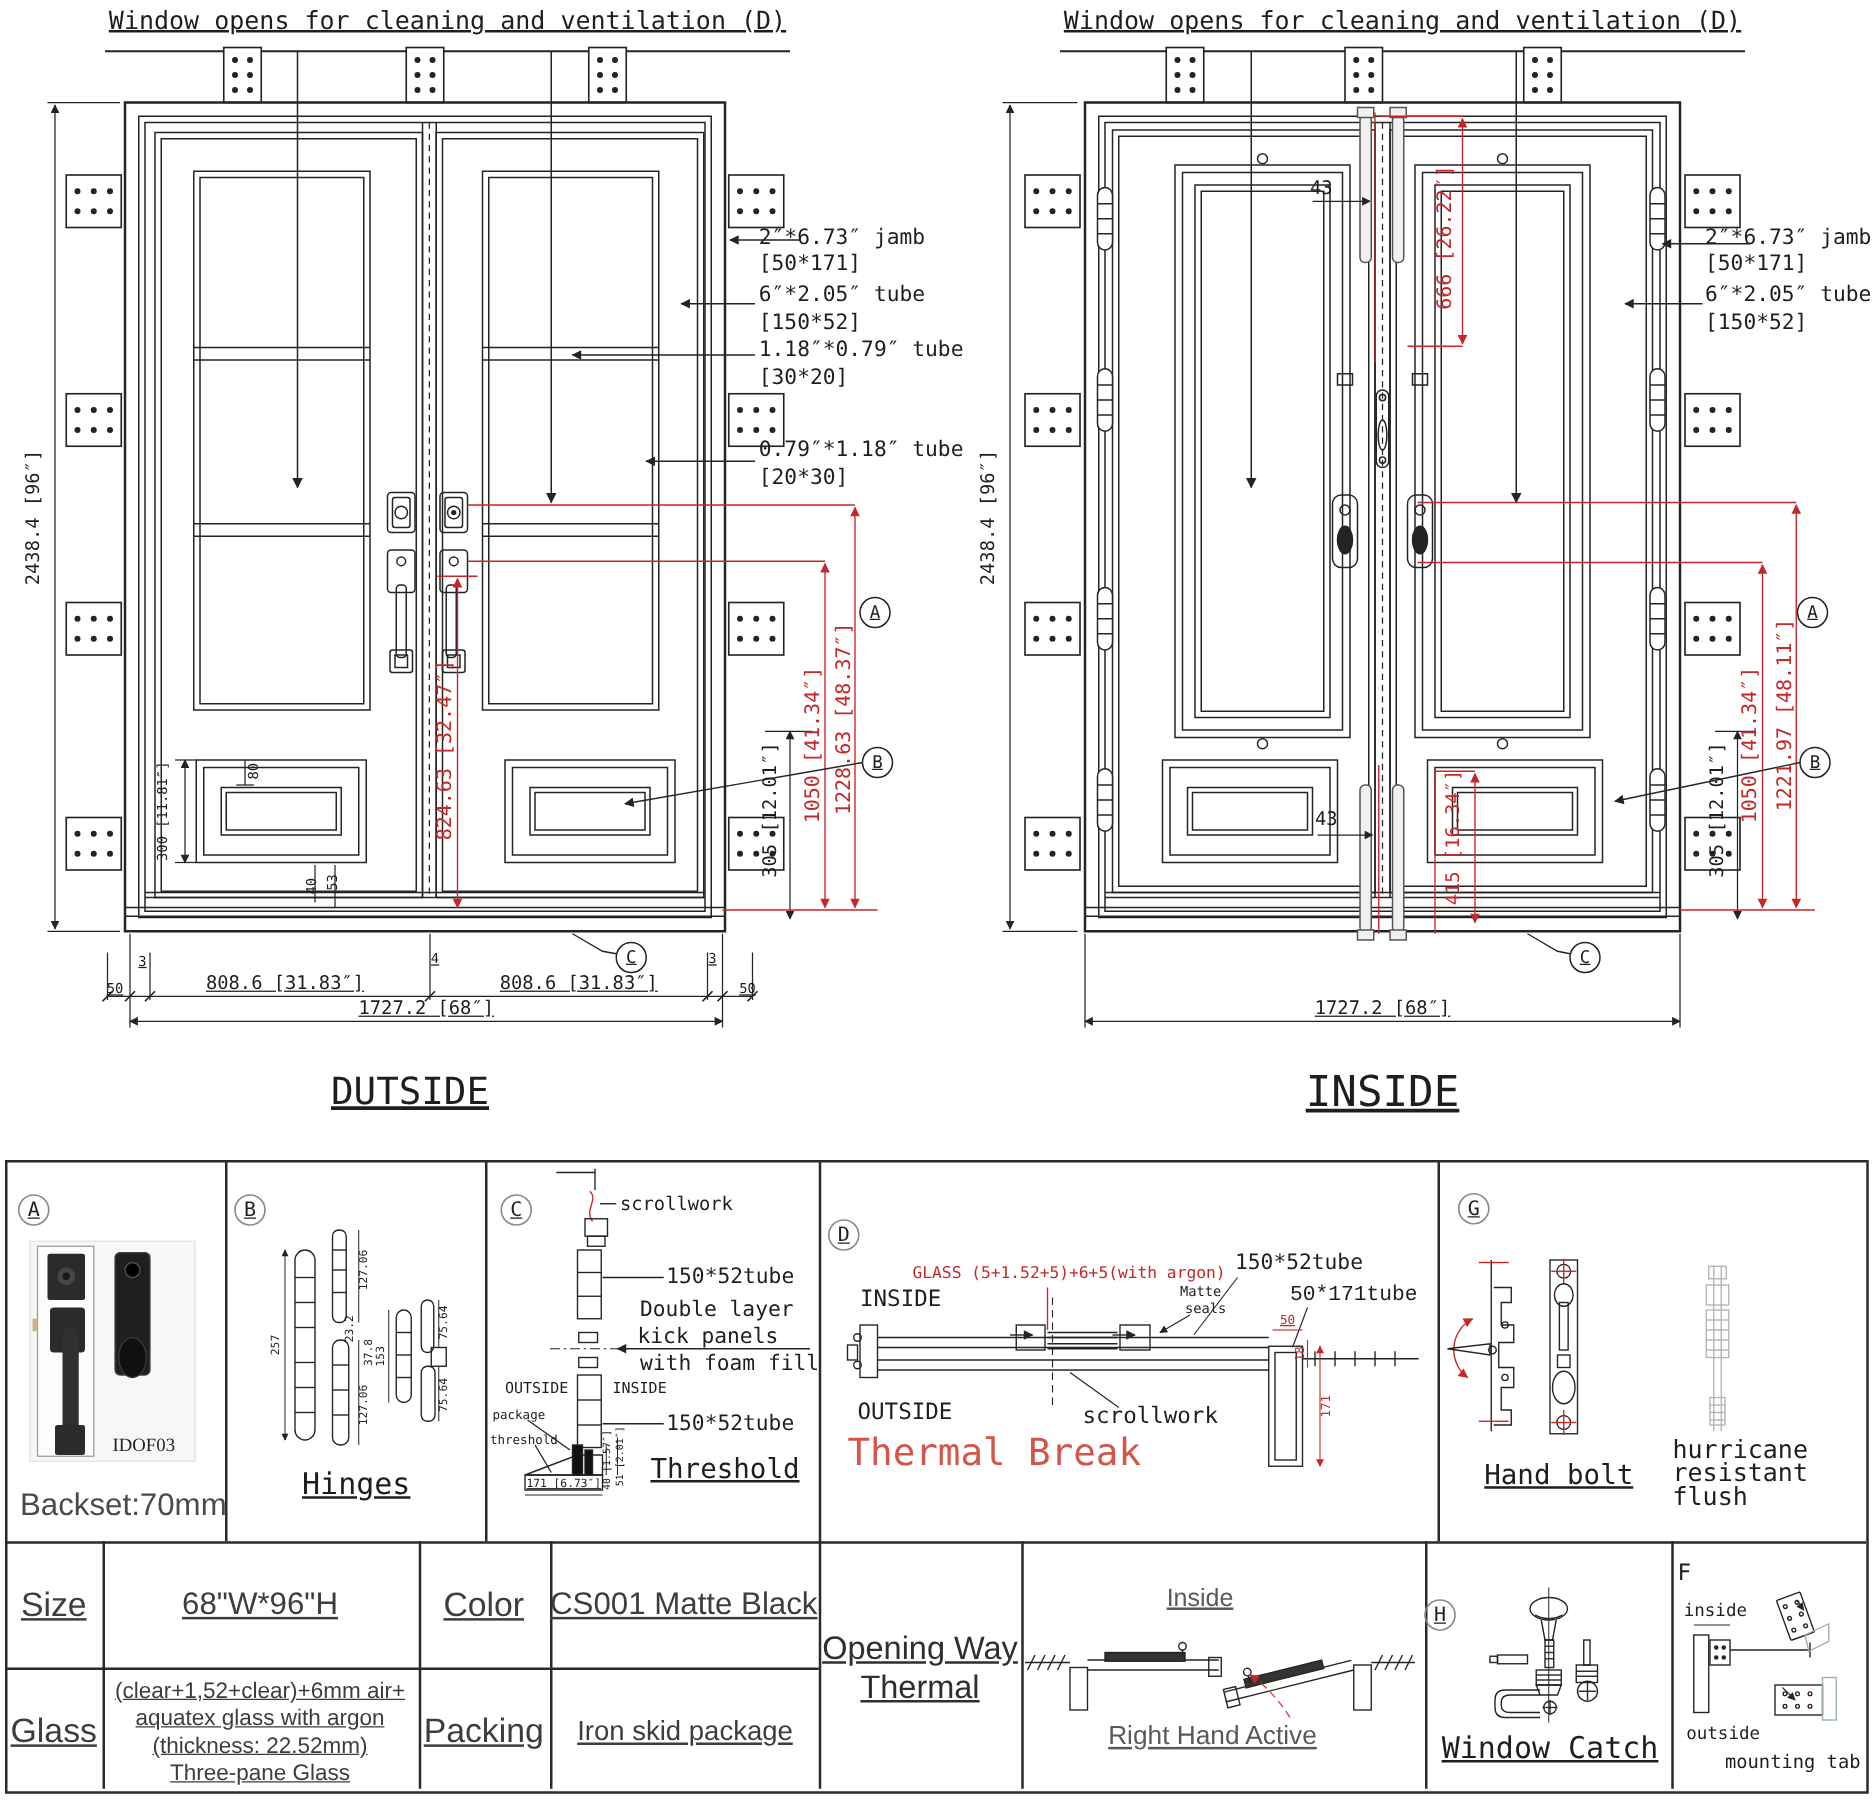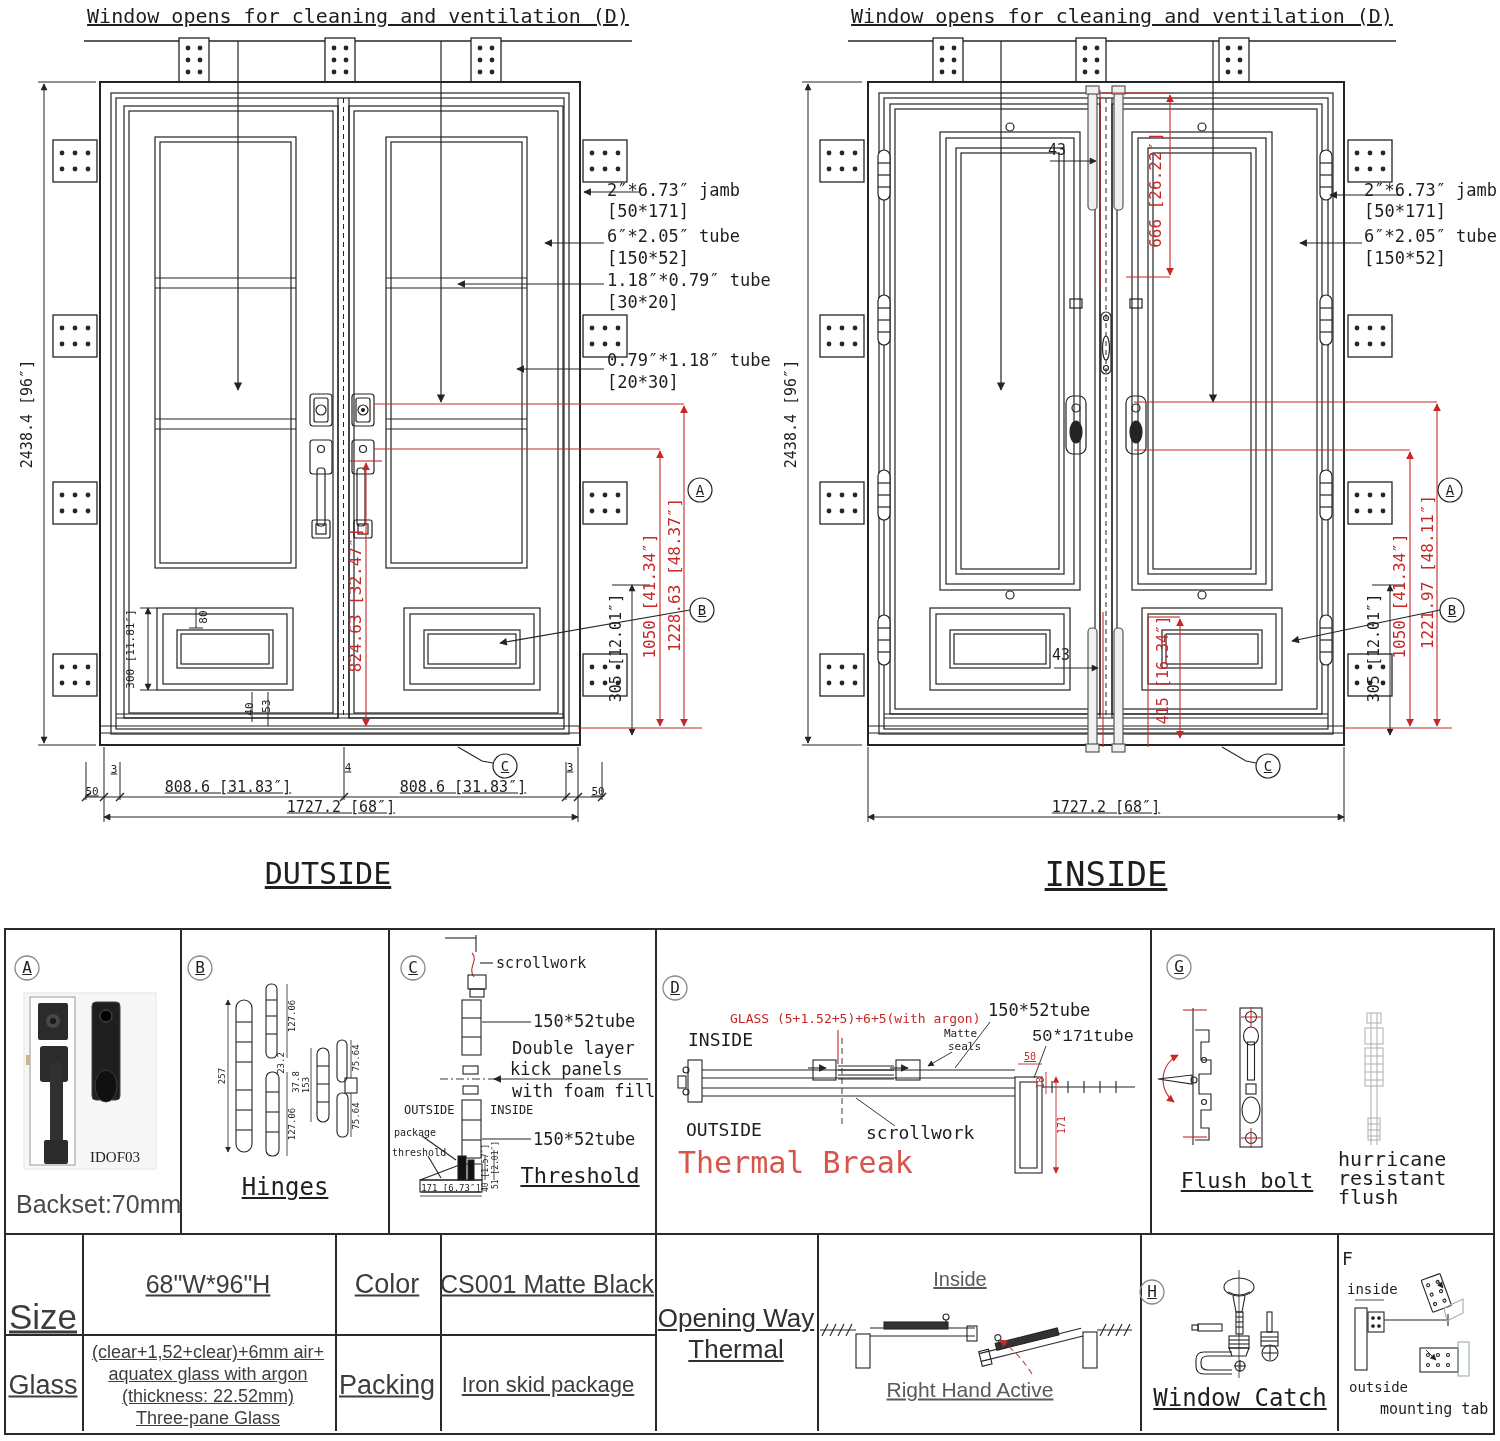--- a/index.html
+++ b/index.html
@@ -679,36 +679,36 @@
     <div class="t" style="left:944px;top:1028px;font-size:11px;">Matte</div>
     <div class="t" style="left:948px;top:1041px;font-size:11px;">seals</div>
     <div class="t" style="left:686px;top:1121px;font-size:18px;">OUTSIDE</div>
     <div class="t" style="left:866px;top:1124px;font-size:18px;">scrollwork</div>
     <div class="t soft" style="left:678px;top:1148px;font-size:30px;">Thermal Break</div>
     <div class="t c red" style="left:1030px;top:1057px;font-size:10px;">50</div>
     <div class="t r red" style="left:1041px;top:1083px;font-size:10px;">18</div>
     <div class="t r red" style="left:1062px;top:1125px;font-size:10px;">171</div>
 
     <div class="t c" style="left:1179px;top:967px;font-size:16px;">G</div>
-    <div class="t c" style="left:1247px;top:1181px;font-size:22px;">Flush bolt</div>
+    <div class="t c" style="left:1247px;top:1181px;font-size:22px;">Hand bolt</div>
     <div class="t" style="left:1338px;top:1149px;font-size:20px;">hurricane</div>
     <div class="t" style="left:1338px;top:1168px;font-size:20px;">resistant</div>
     <div class="t" style="left:1338px;top:1187px;font-size:20px;">flush</div>
 
     <div class="t c" style="left:1152px;top:1292px;font-size:16px;">H</div>
     <div class="t c" style="left:1240px;top:1398px;font-size:24px;">Window Catch</div>
 
     <div class="t" style="left:1342px;top:1250px;font-size:18px;">F</div>
     <div class="t" style="left:1347px;top:1282px;font-size:14px;">inside</div>
     <div class="t" style="left:1349px;top:1380px;font-size:14px;">outside</div>
     <div class="t" style="left:1380px;top:1402px;font-size:15px;">mounting tab</div>
   </div>
 
   <div>
-    <div class="t c sans" style="left:43px;top:1284px;font-size:35px;margin-top:32px;">Size</div>
+    <div class="t c sans" style="left:43px;top:1284px;font-size:27px;">Size</div>
     <div class="t c sans" style="left:208px;top:1284px;font-size:25px;">68"W*96"H</div>
     <div class="t c sans" style="left:387px;top:1284px;font-size:27px;">Color</div>
     <div class="t c sans" style="left:547px;top:1284px;font-size:25px;">CS001 Matte Black</div>
     <div class="t c sans" style="left:43px;top:1385px;font-size:27px;">Glass</div>
     <div class="t c sans pre" style="left:208px;top:1385px;font-size:18px;line-height:22px;">(clear+1,52+clear)+6mm air+
 aquatex glass with argon
 (thickness: 22.52mm)
 Three-pane Glass</div>
     <div class="t c sans" style="left:387px;top:1385px;font-size:27px;">Packing</div>
     <div class="t c sans" style="left:548px;top:1385px;font-size:22px;">Iron skid package</div>

